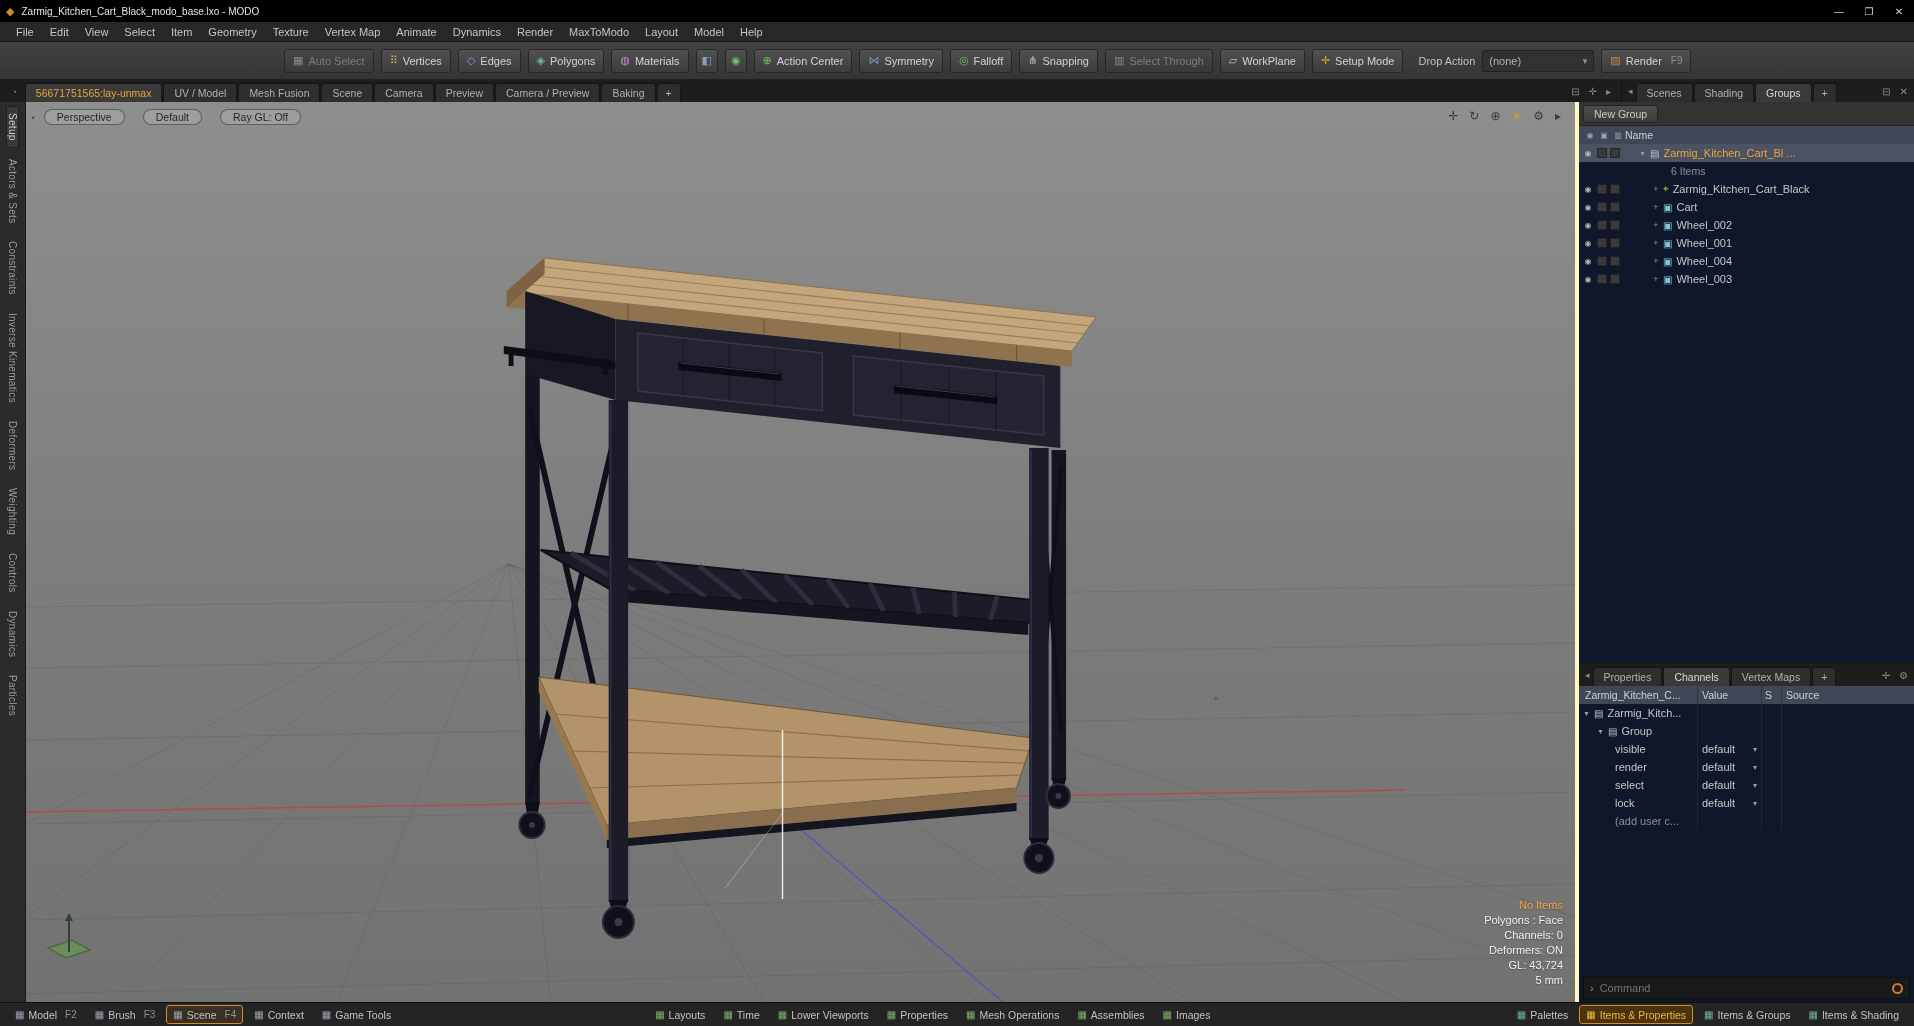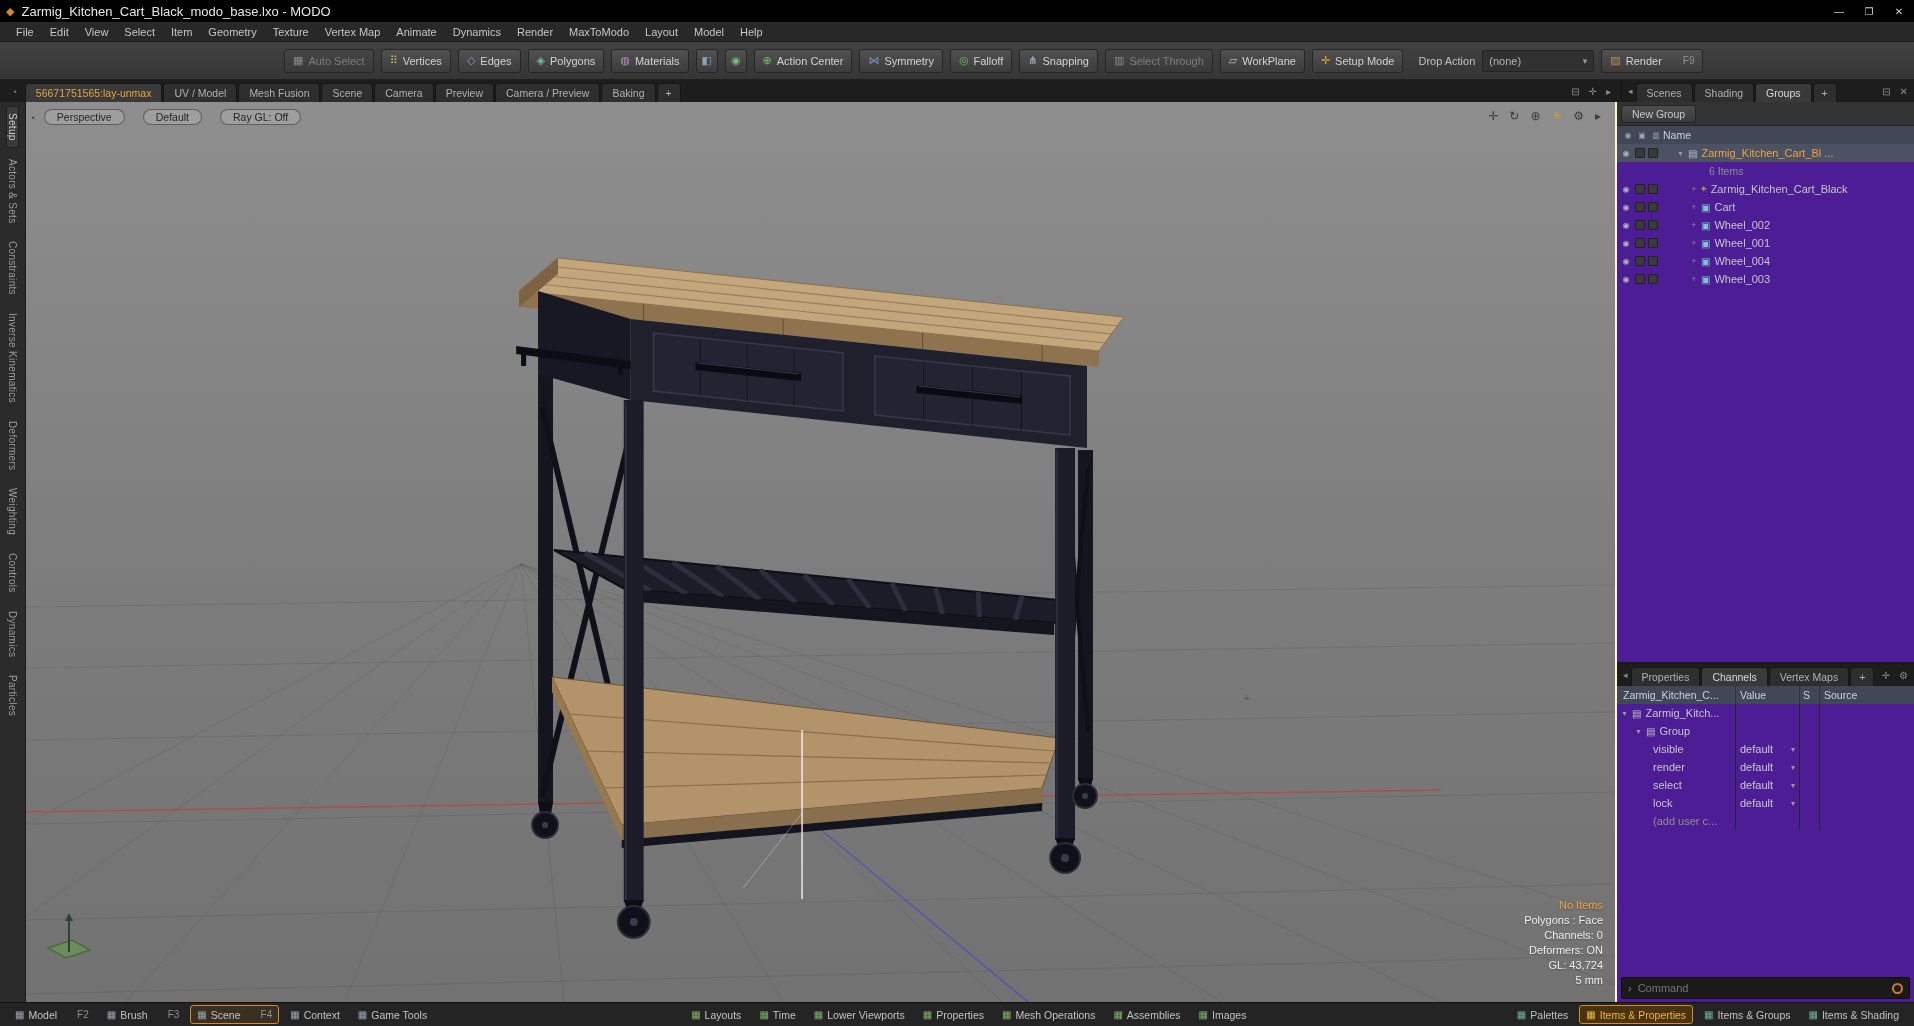--- a/index.html
+++ b/index.html
@@ -2,38 +2,38 @@
 <html><head>
 <meta charset="utf-8">
 <style>
 *{box-sizing:border-box;margin:0;padding:0}
 html,body{width:1914px;height:1026px;overflow:hidden;background:#1a1a1a;font-family:"Liberation Sans",sans-serif}
 #app{position:relative;width:1914px;height:1026px;background:#2b2b2b;font-size:11px;color:#c8c8c8;user-select:none}
 
 
 .titlebar{position:absolute;left:0;top:0;right:0;height:22px;background:#000;display:flex;align-items:center;padding-left:6px}
 .app-icon{color:#cf8a2d;font-size:11px;margin-right:7px}
-.title-text{font-size:13px;color:#e6e6e6}
+.title-text{font-size:10px;color:#e6e6e6}
 .win-controls{margin-left:auto;display:flex;height:100%}
 .win-btn{width:30px;display:flex;align-items:center;justify-content:center;color:#cfcfcf;font-size:10px}
 
 
 .menubar{position:absolute;top:22px;left:0;right:0;height:20px;background:#282828;border-bottom:1px solid #191919;display:flex;align-items:center;padding-left:8px}
 .menu-item{padding:0 8px;color:#c6c6c6;font-size:11px;white-space:nowrap}
 
 
 .toolbar{position:absolute;top:42px;left:0;right:0;height:38px;background:linear-gradient(#424242,#353535);border-bottom:1px solid #202020;display:flex;align-items:center;gap:7px;padding-left:284px}
 .tbtn{display:inline-flex;align-items:center;gap:5px;height:24px;padding:0 8px;background:linear-gradient(#515151,#3c3c3c);border:1px solid #262626;border-radius:3px;color:#d2d2d2;font-size:11px;white-space:nowrap}
 .tbtn.disabled{color:#7d7d7d;background:linear-gradient(#464646,#393939)}
 .ticon{font-size:11px;line-height:1}
 .icon-only{padding:0 5px}
 .tb-label{color:#c0c0c0;margin-left:8px;white-space:nowrap}
 .tb-select{display:inline-flex;align-items:center;height:22px;width:112px;background:#313131;border:1px solid #222;border-radius:2px;padding:0 6px;color:#b4b4b4}
 .tb-select .arrow{margin-left:auto;color:#9a9a9a;font-size:9px}
-.fkey{color:#8f8f8f;font-size:10px;margin-left:16px}
+.fkey{color:#8f8f8f;font-size:10px;margin-left:4px}
 
 
 .tabrow{position:absolute;top:80px;left:0;right:0;height:22px;background:#1d1d1d;display:flex}
 .tabs-left{width:1621px;display:flex;align-items:flex-end;padding-left:14px}
 .tab-lead{color:#7a7a7a;font-size:8px;align-self:center;margin-right:8px}
 .ltab{height:19px;display:flex;align-items:center;padding:0 10px;background:#2e2e2e;border:1px solid #161616;border-bottom:none;border-radius:3px 3px 0 0;color:#b0b0b0;font-size:10.5px;margin-right:1px;white-space:nowrap}
 .ltab.active{background:#3a3a3a;color:#e8a33d}
 .tab-plus{padding:0 8px}
 .spacer{flex:1}
 .tab-icons{display:flex;gap:9px;align-items:center;margin:0 10px;color:#8a8a8a;font-size:10px;align-self:center}
@@ -52,21 +52,21 @@
 .vp-pills{position:absolute;top:7px;left:6px;display:flex;gap:18px;align-items:center}
 .corner-ic{color:#3c3c3c;font-size:8px;margin-right:-9px}
 .pill{height:16px;display:flex;align-items:center;padding:0 12px;border-radius:8px;background:rgba(255,255,255,.15);border:1px solid rgba(30,30,30,.5);color:#26262a;font-size:10.5px;white-space:nowrap}
 .vp-icons{position:absolute;top:7px;right:14px;display:flex;gap:11px;color:#3b3b3b;font-size:12px;align-items:center}
 .vp-icons .lit{color:#c8a22e}
 .vp-status{position:absolute;right:12px;bottom:14px;text-align:right;font-size:11px;line-height:15px;color:#efefef;text-shadow:0 1px 1px rgba(40,40,40,.45)}
 .vp-status .warn{color:#f2a33c}
 .gizmo{position:absolute;left:16px;bottom:30px}
 
 
-.rightcol{width:299px;display:flex;flex-direction:column;background:#4c1d95;border-left:2px solid #fef9c3}
+.rightcol{width:339px;display:flex;flex-direction:column;background:#0f172a;border-left:4px solid #fef9c3}
 .panel-top{height:562px;display:flex;flex-direction:column;border-bottom:2px solid #191919}
 .ng-row{height:24px;background:#333;display:flex;align-items:center;padding:0 4px;border-bottom:1px solid #232323}
 .btn-sm{height:18px;display:flex;align-items:center;padding:0 10px;background:linear-gradient(#4d4d4d,#3b3b3b);border:1px solid #242424;border-radius:3px;color:#c9c9c9;font-size:10.5px}
 .tree-header{height:18px;background:#414756;display:flex;align-items:center;color:#ccd0da;font-size:10.5px;padding-left:4px}
 .hdr-flag{width:14px;text-align:center;font-size:8px;color:#99a0b0}
 .hdr-name{}
 .tree-body{flex:1;overflow:hidden}
 .trow{height:18px;display:flex;align-items:center;font-size:11px;color:#c6c6c6}
 .trow.selected{background:#4a5264}
 .flags{display:flex;align-items:center;width:58px;padding-left:3px;gap:3px;flex:none}

